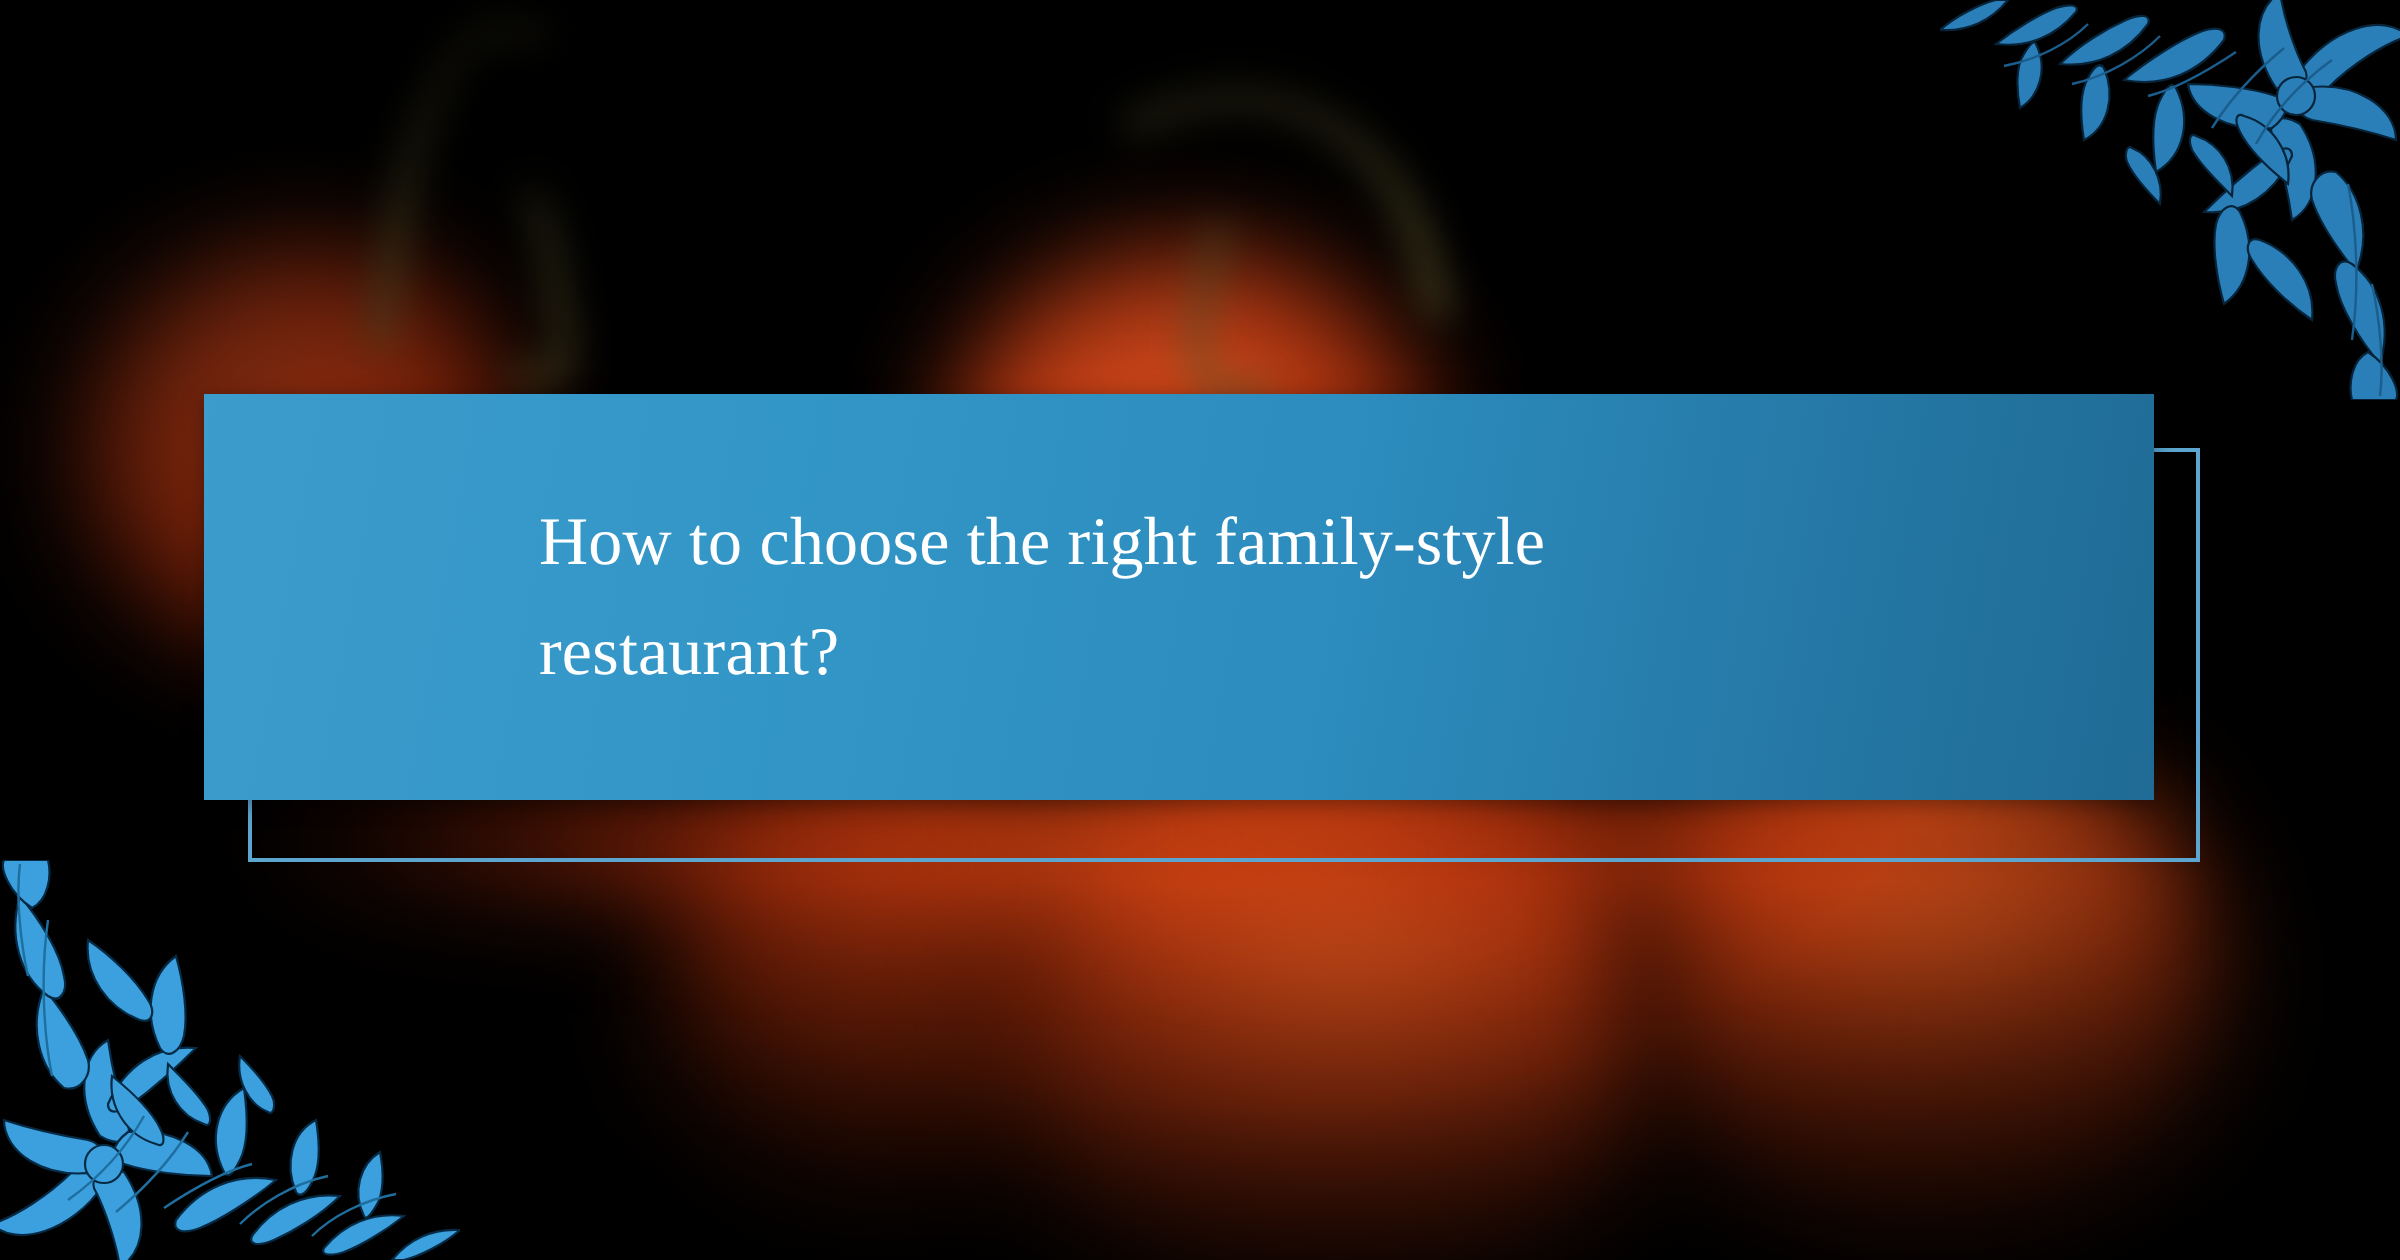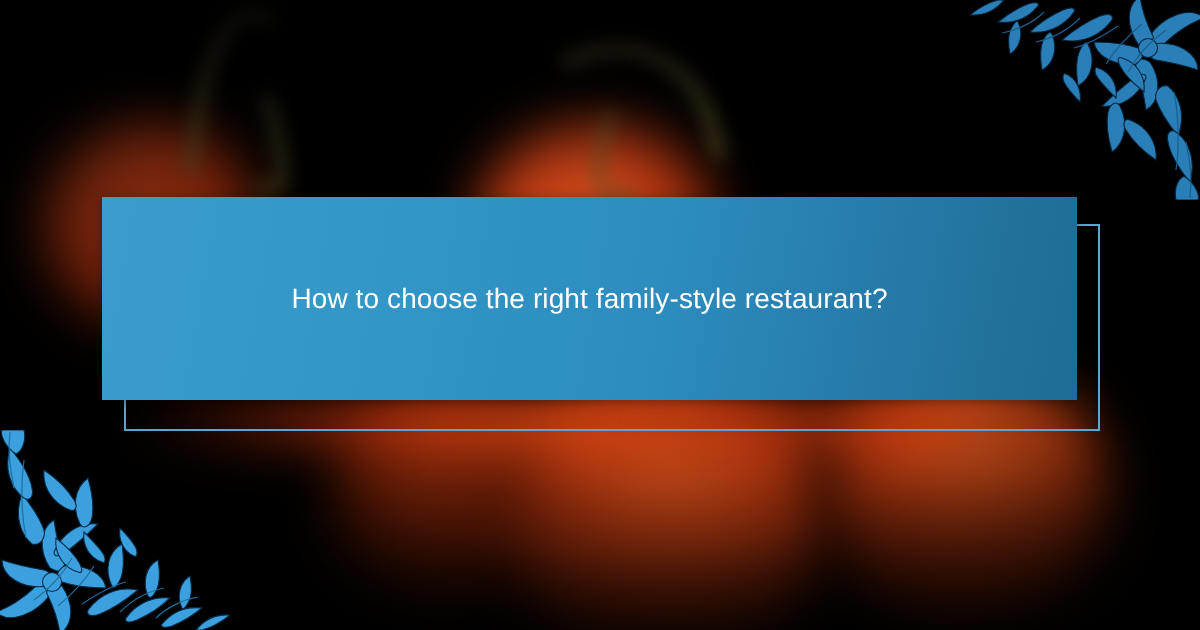--- a/index.html
+++ b/index.html
@@ -131,27 +131,28 @@
     left:102px; top:197px;
     width:975px; height:203px;
     background:linear-gradient(100deg, #3c9ccb 0%, #3296c7 30%, #2c8cbd 58%, #23739f 88%, #1f6b96 100%);
     display:flex;
     align-items:center;
     justify-content:center;
     box-shadow:0 2px 10px rgba(0,0,0,.35);
   }
   #title-text {
     color:#ffffff;
-    font-size:28px;
+    font-size:34px;
     line-height:55px;
     font-weight:400;
-    text-align:right;
+    text-align:left;
     letter-spacing:.1px;
     max-width:640px;
     text-rendering:geometricPrecision;
+    font-family:Liberation Serif, serif;
   }
 </style>
 </head>
 <body>
 
 <div id="banner">
 
   <div id="photo">
     <div class="blob tom-ul"></div>
     <div class="blob tom-um"></div>

